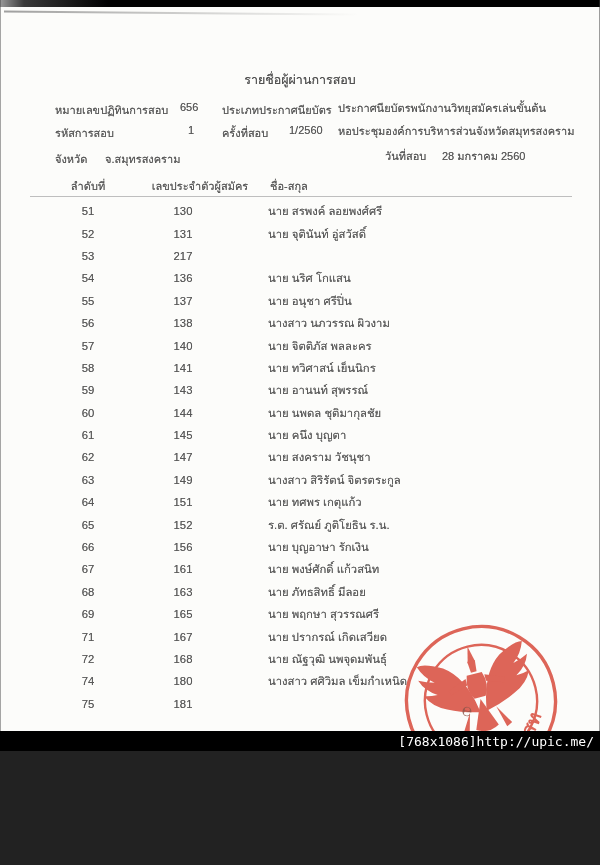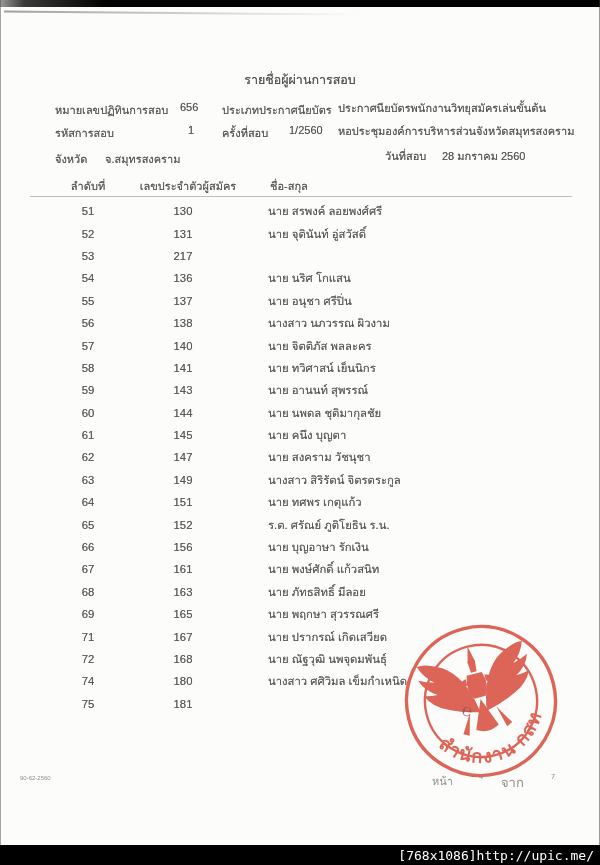--- a/index.html
+++ b/index.html
@@ -1,17 +1,17 @@
 <!DOCTYPE html>
 <html><head>
 <meta charset="utf-8">
 <style>
   html,body{margin:0;padding:0;background:#222;}
   #canvas{
-    position:relative;width:600px;height:865px;overflow:hidden;
+    position:relative;width:600px;height:751px;overflow:hidden;
     background:#fcfcfa;
     font-family:"Liberation Sans",sans-serif;
   }
   
   .topbar{position:absolute;top:0;left:0;width:600px;height:7px;
     background:linear-gradient(to right,#9a9a9a 0,#3a3a3a 4%,#000 18%);}
   .edge-left{position:absolute;top:0;left:0;width:1px;height:845px;background:rgba(60,60,60,.45);}
   .edge-right{position:absolute;top:0;right:0;width:1px;height:845px;background:rgba(60,60,60,.5);}
   .scan-line{position:absolute;top:12px;left:4px;width:355px;height:2px;
     background:linear-gradient(to right,rgba(110,110,110,.65),rgba(170,170,170,0));
@@ -61,21 +61,21 @@
   <span class="t" style="left:222px;top:124px">ครั้งที่สอบ</span>
   <span class="t" style="left:289px;top:124px">1/2560</span>
   <span class="t" style="left:338px;top:122px">หอประชุมองค์การบริหารส่วนจังหวัดสมุทรสงคราม</span>
 
   <span class="t" style="left:55px;top:150px">จังหวัด</span>
   <span class="t" style="left:105px;top:150px">จ.สมุทรสงคราม</span>
   <span class="t" style="left:385px;top:147px">วันที่สอบ</span>
   <span class="t" style="left:442px;top:147px">28 มกราคม 2560</span>
 
   <span class="t" style="left:38px;top:177px;width:100px;text-align:center">ลำดับที่</span>
-  <span class="t" style="left:108px;top:177px;width:160px;text-align:center">เลขประจำตัวผู้สมัคร</span>
+  <span class="t" style="left:120px;top:177px;width:160px;text-align:center">เลขประจำตัวผู้สมัคร</span>
   <span class="t" style="left:270px;top:177px">ชื่อ-สกุล</span>
   <div class="thead-rule"></div>
 
   <div class="tbody">
       <div class="trow">
         <span class="c-no">51</span>
         <span class="c-id">130</span>
         <span class="c-name">นาย สรพงค์ ลอยพงศ์ศรี</span>
       </div>
       <div class="trow">

